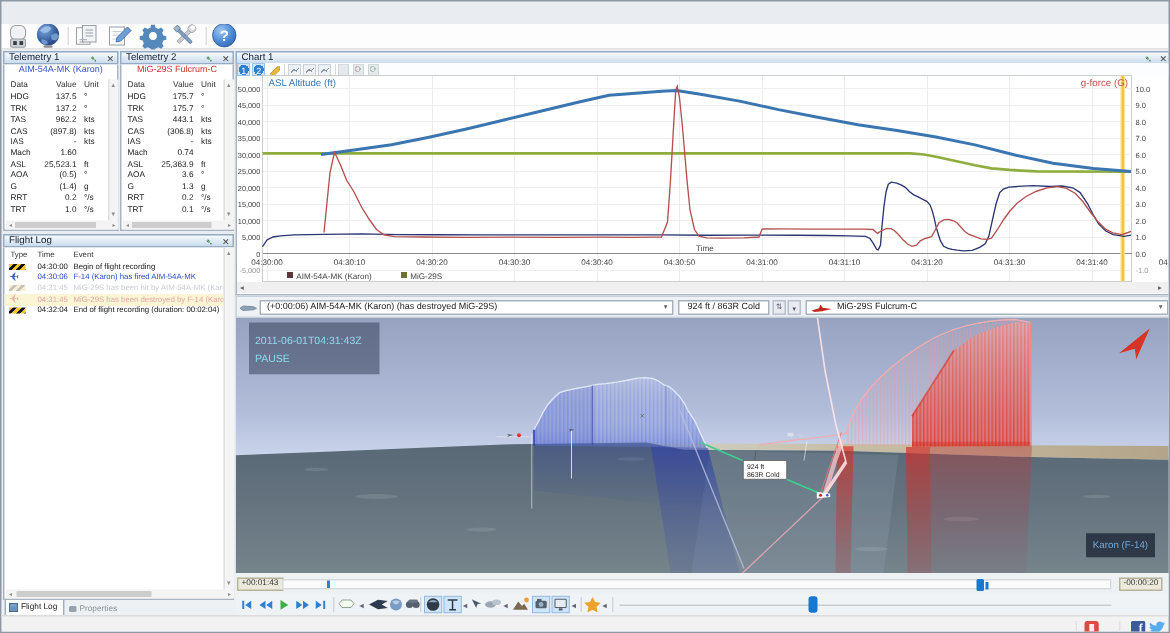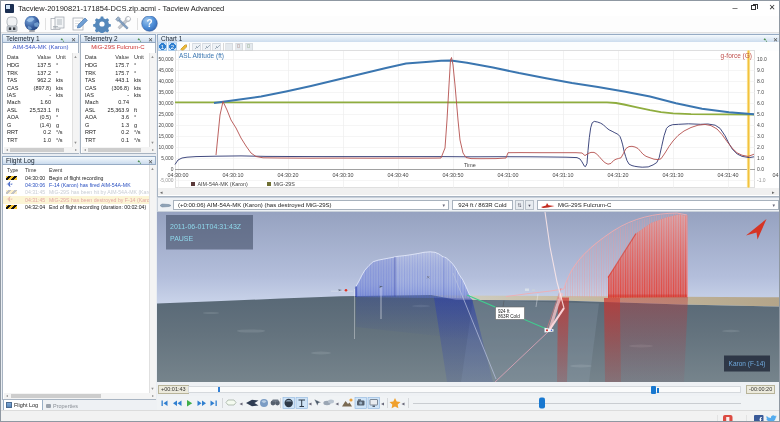--- a/index.html
+++ b/index.html
@@ -38,30 +38,20 @@
 #selbar{left:156px;top:196px;width:623px;height:15px;background:#eef1f5;border:1px solid #c8d0da}
 .selbox{position:absolute;top:2px;height:10px;background:#fff;border:1px solid #a8b2bd;font-size:6px;line-height:9px;color:#222;white-space:nowrap;overflow:hidden}
 
 #timeline{left:156px;top:381px;width:623px;height:14px;background:#eef1f4}
 .khaki{position:absolute;top:3px;height:9px;background:#eceadc;border:1px solid #b8b49a;font-size:5.5px;line-height:7px;color:#333;padding:0 2px}
 #controls{left:156px;top:395px;width:623px;height:14px;background:#f0f3f5}
 #statusbar{left:0;top:409px;width:778px;height:12px;background:#f2f2f2;border-top:1px solid #dcdcdc}
 </style></head>
 <body>
 <div id="frame">
-  <div id="titlebar" class="abs">
-    <div id="appicon"></div>
-    <div class="ttl">Tacview-20190821-171854-DCS.zip.acmi - Tacview Advanced</div>
-    <div class="winbtn" style="left:727px">–</div>
-    <div class="winbtn" style="left:746px">
-        <span style="position:absolute;left:4px;top:4px;width:5px;height:5px;border:1px solid #333;background:#fff"></span>
-        <span style="position:absolute;left:6px;top:2.5px;width:5px;height:5px;border-top:1px solid #333;border-right:1px solid #333"></span>
-      </div>
-    <div class="winbtn" style="left:764px;font-size:8px;color:#333">✕</div>
-  </div>
   <div id="toolbar" class="abs"><svg width="778" height="17" viewBox="0 0 778 17">
     <defs>
       <radialGradient id="helpg" cx=".35" cy=".3" r=".9">
             <stop offset="0" stop-color="#9ec7ee"></stop>
             <stop offset=".5" stop-color="#4f8fd8"></stop>
             <stop offset="1" stop-color="#2a5ca8"></stop>
           </radialGradient>
       <radialGradient id="globeg" cx=".35" cy=".3" r=".9">
             <stop offset="0" stop-color="#7aa8dc"></stop>
             <stop offset=".6" stop-color="#33589a"></stop>

